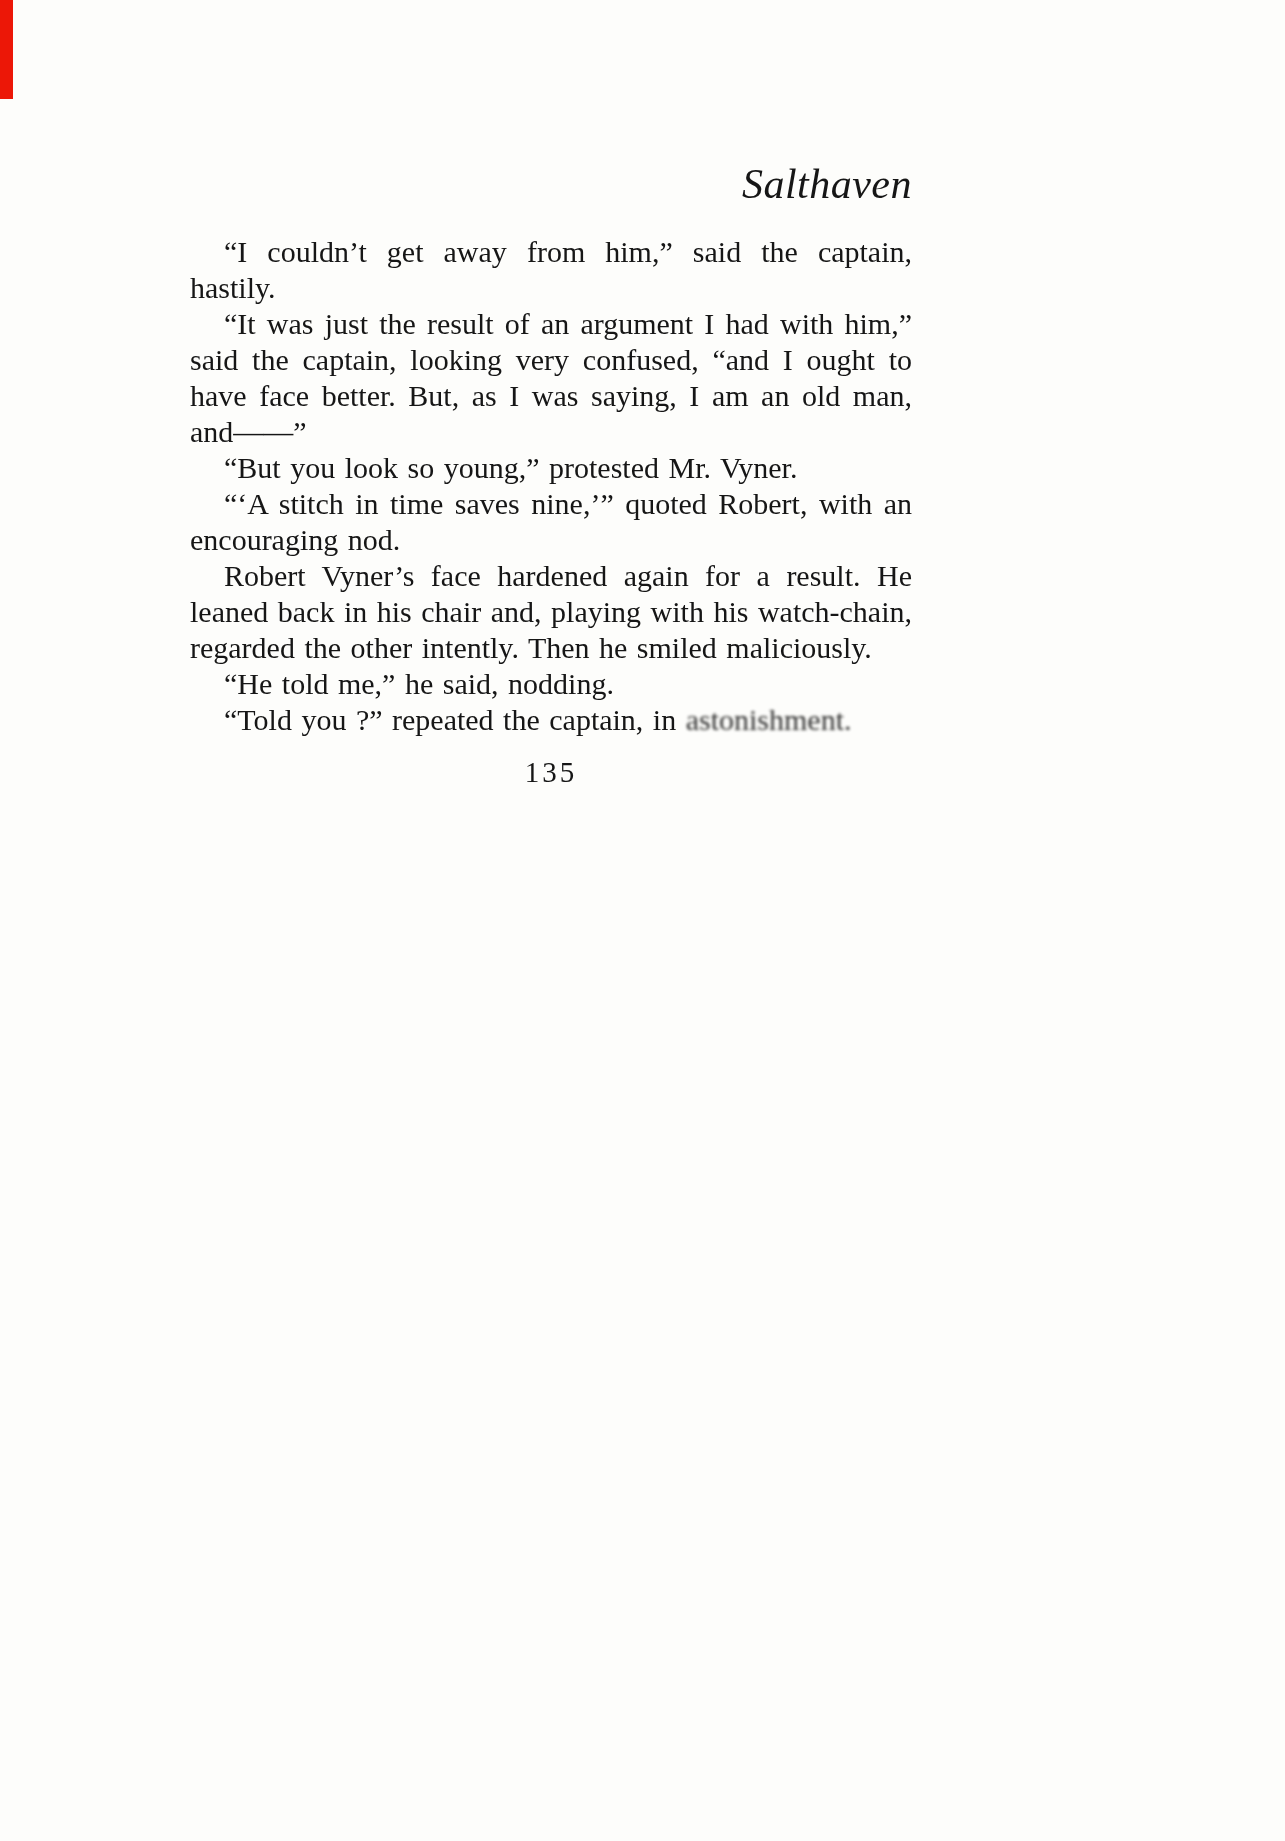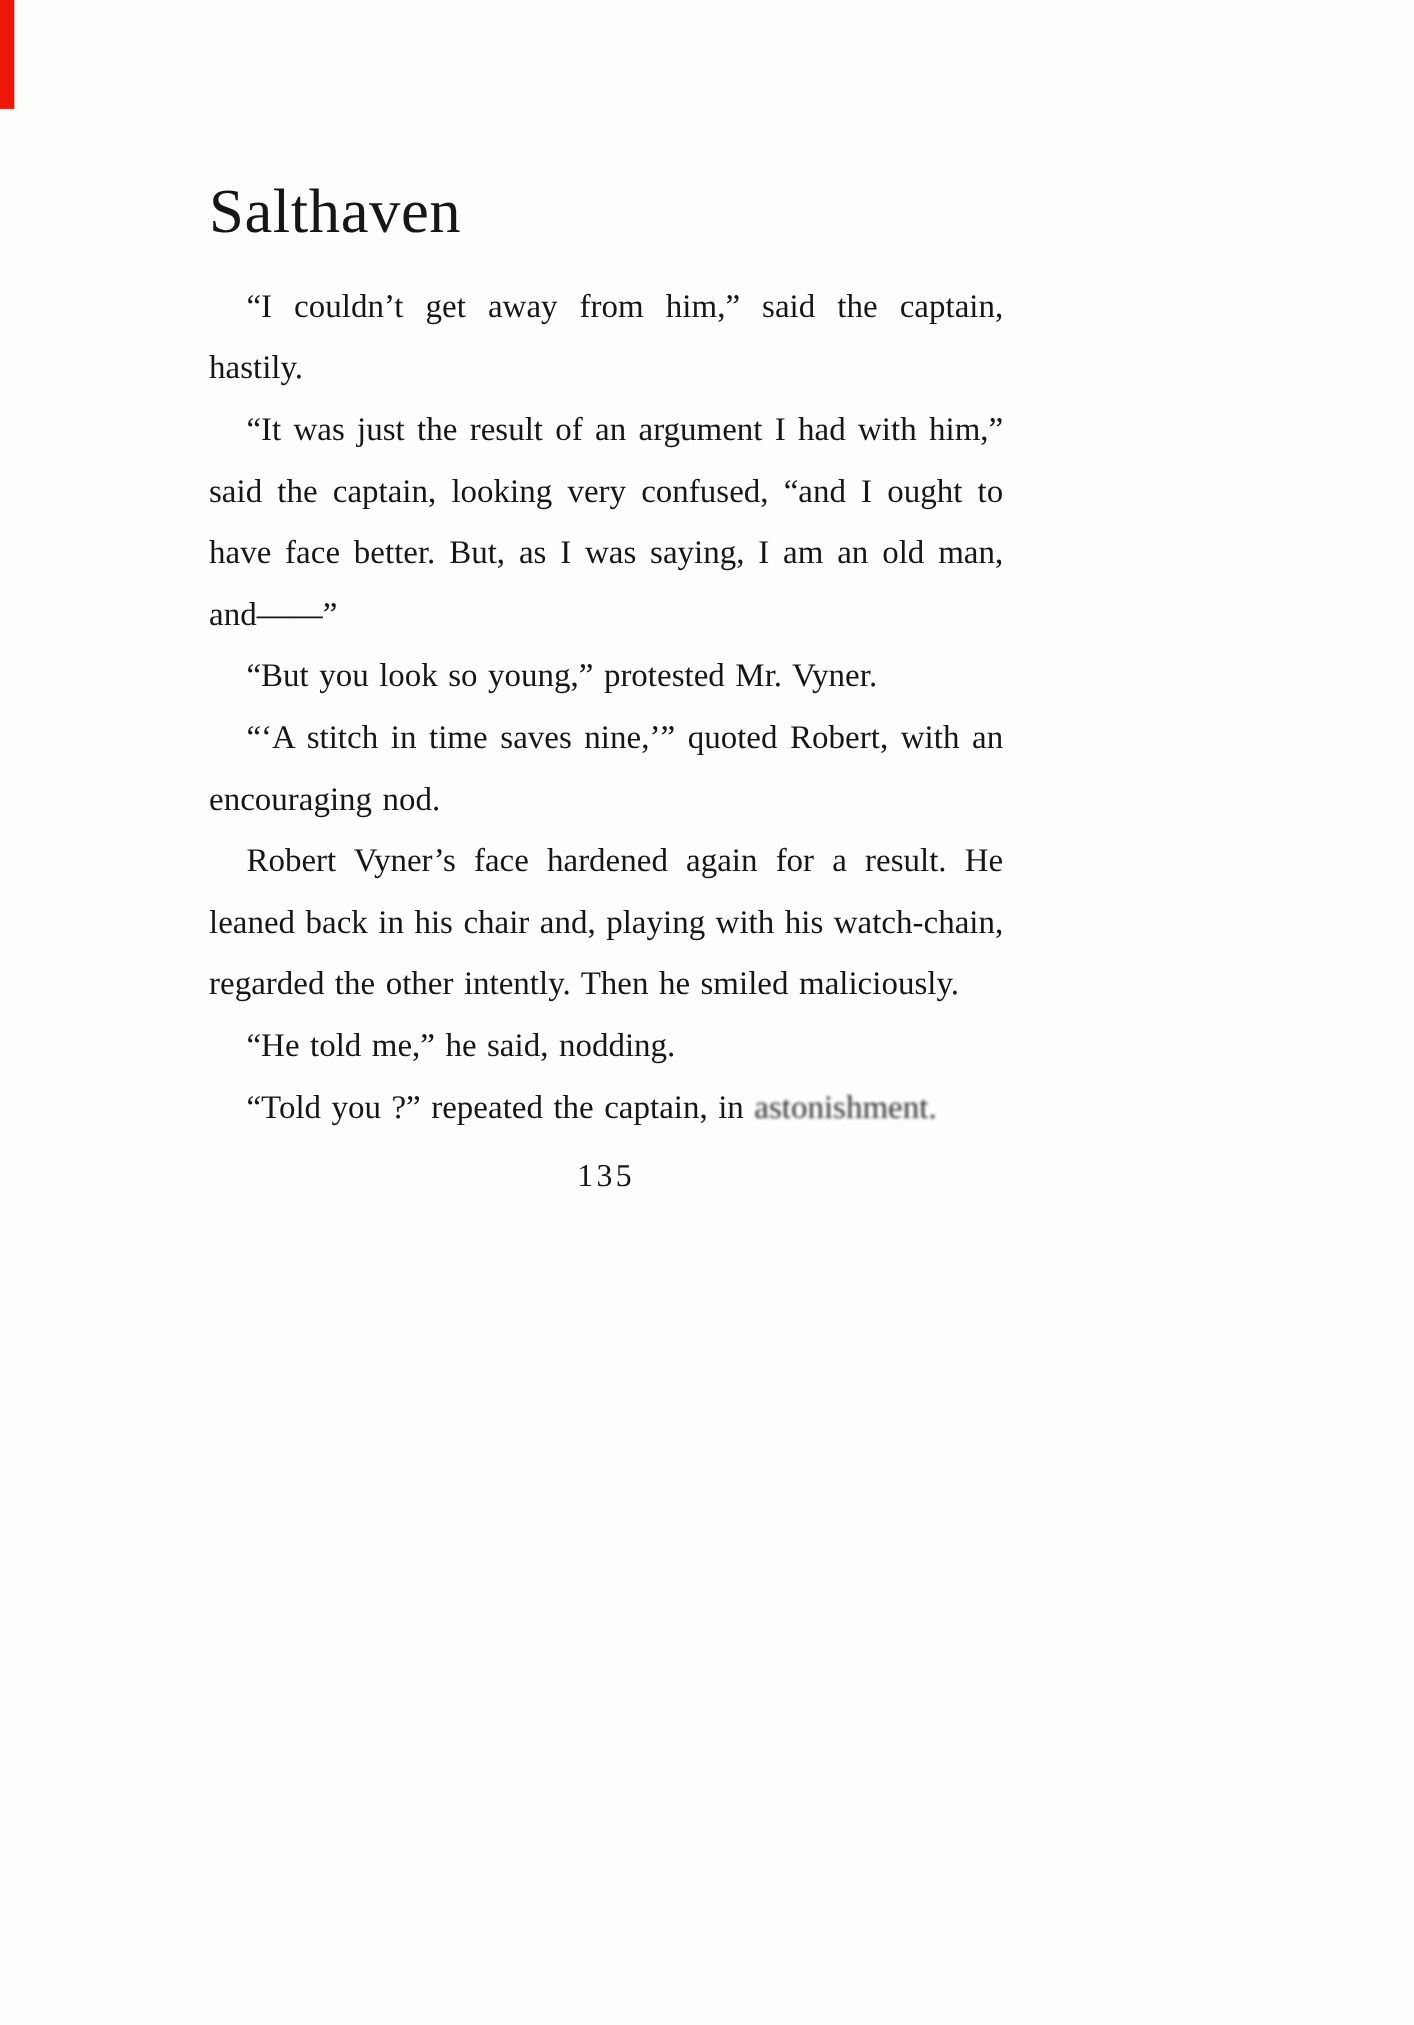--- a/index.html
+++ b/index.html
@@ -23,29 +23,30 @@
     width: 13px;
     height: 99px;
   }
   .text-block {
     position: absolute;
     left: 190px;
     top: 160px;
     width: 722px;
   }
   .title {
-    font-size: 57px;
+    font-size: 42px;
     font-weight: normal;
-    text-align: left;
+    text-align: right;
     margin: 0 0 26px 0;
     letter-spacing: 0.5px;
+    font-style: italic;
   }
   .body-text p {
     font-size: 30px;
-    line-height: 56px;
+    line-height: 36px;
     margin: 0;
     text-indent: 34px;
     text-align: justify;
     word-spacing: 2px;
   }
   .smudge {
     filter: blur(1.4px);
     opacity: 0.9;
   }
   .pagenum {

